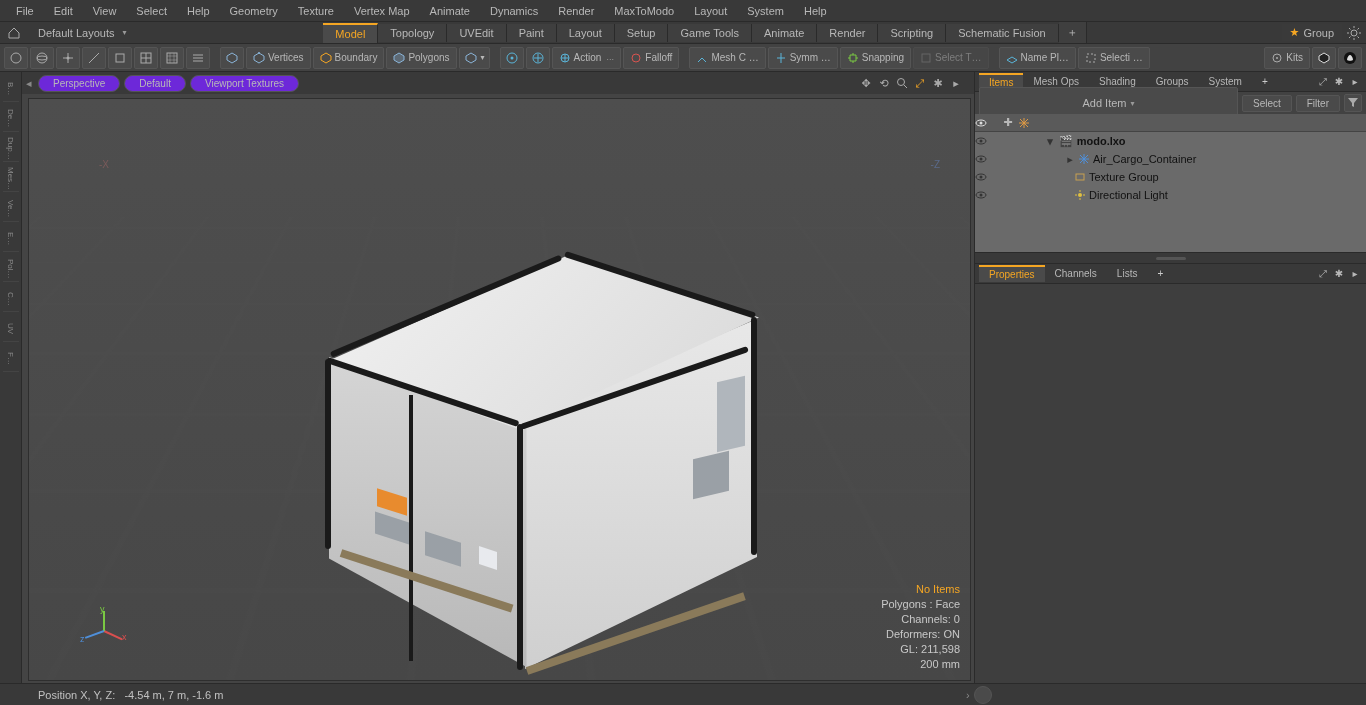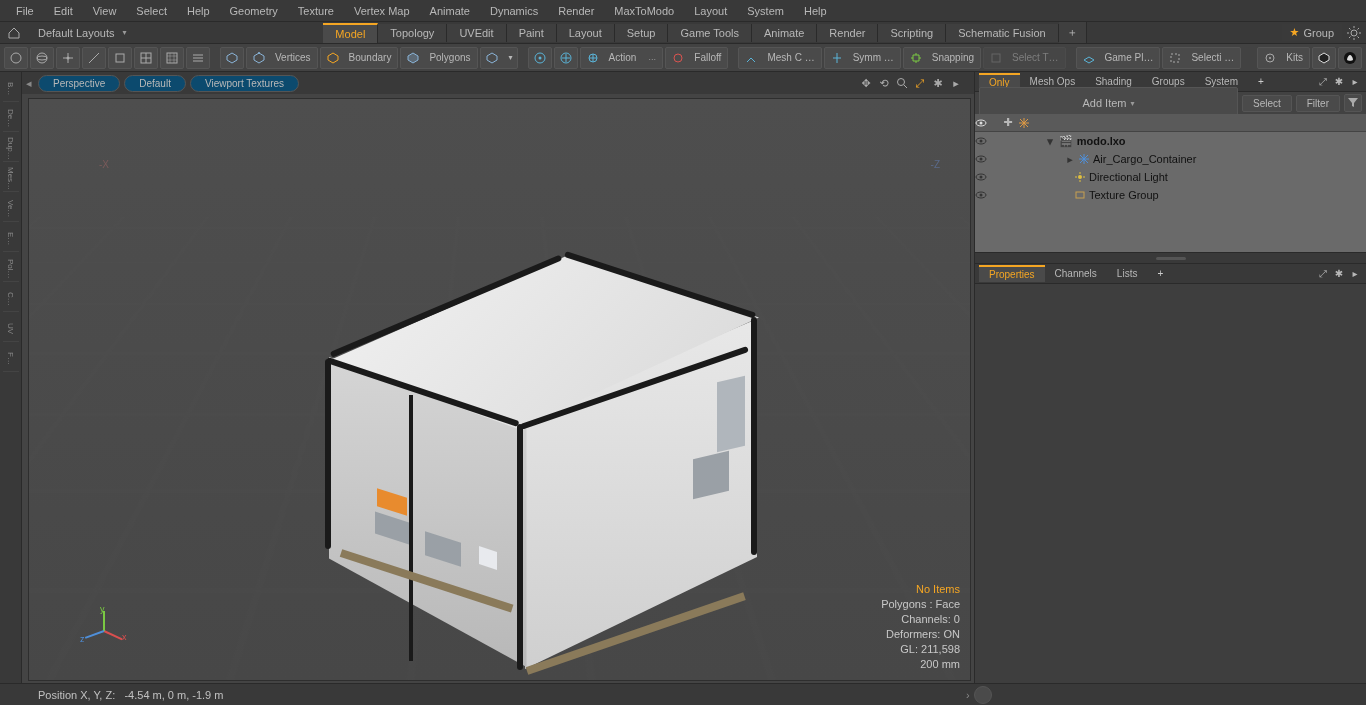--- a/index.html
+++ b/index.html
@@ -14,33 +14,33 @@
 .layoutbar .home-icn { width:28px; display:flex; align-items:center; justify-content:center; }
 .layoutbar .layouts-dd { padding:2px 10px; display:flex; align-items:center; gap:4px; }
 .layoutbar .spacer { flex:1; }
 .tabbtn { padding:3px 12px; border-right:1px solid #2a2a2a; background:#3f3f3f; cursor:default; }
 .tabbtn.active { background:#4a4a4a; color:#f5a623; border-top:2px solid #f5a623; }
 .only-btn { display:flex; align-items:center; gap:4px; padding:2px 8px; background:#3a3a3a; margin-left:8px; }
 .gear-end { width:24px; display:flex; align-items:center; justify-content:center; }
 
 
 .toolbar { height:28px; background:#424242; display:flex; align-items:center; padding:0 4px; gap:2px; border-bottom:1px solid #2a2a2a; }
-.tb-btn { min-width:22px; height:22px; background:#4a4a4a; border:1px solid #555; border-radius:2px; display:flex; align-items:center; justify-content:center; padding:0 4px; gap:10px; cursor:default; }
+.tb-btn { min-width:22px; height:22px; background:#4a4a4a; border:1px solid #555; border-radius:2px; display:flex; align-items:center; justify-content:center; padding:0 4px; gap:3px; cursor:default; }
 .tb-btn.wide { padding:0 6px; }
 .tb-sep { width:6px; }
 .tb-text { font-size:10px; white-space:nowrap; }
 
 
 .main { display:flex; height:calc(705px - 22px - 22px - 28px - 22px); }
 .left-strip { width:22px; background:#393939; border-right:1px solid #2a2a2a; display:flex; flex-direction:column; align-items:center; padding-top:4px; gap:4px; }
 .left-strip .ls-btn { width:16px; height:26px; font-size:8px; writing-mode:vertical-rl; text-orientation:mixed; display:flex; align-items:center; justify-content:center; color:#888; border-bottom:1px solid #444; cursor:default; }
 
 .viewport-wrap { flex:1; display:flex; flex-direction:column; background:#444; position:relative; }
 .vp-tabs { height:22px; background:#393939; display:flex; align-items:center; padding:0 4px; gap:4px; }
-.vp-tab { padding:2px 14px; background:#0c4a6e; border:1px solid #555; border-radius:10px; font-size:10px; cursor:default; }
+.vp-tab { padding:2px 14px; background:#6d28d9; border:1px solid #555; border-radius:10px; font-size:10px; cursor:default; }
 .vp-tools { margin-left:auto; display:flex; gap:2px; padding-right:6px; }
 .vp-tool { width:16px; height:16px; display:flex; align-items:center; justify-content:center; color:#aaa; cursor:default; }
 
 .viewport { flex:1; background:linear-gradient(180deg,#4e4e4e 0%,#474747 100%); position:relative; overflow:hidden; margin:4px 3px 2px 6px; border:1px solid #2e2e2e; }
 .grid-overlay { position:absolute; inset:0; background-image:
  linear-gradient(rgba(80,80,80,0.35) 1px,transparent 1px),
  linear-gradient(90deg,rgba(80,80,80,0.35) 1px,transparent 1px);
  background-size:60px 60px; background-position:center; transform:perspective(900px) rotateX(55deg) scale(2.2) translateY(60px); transform-origin:center 60%; opacity:.5; }
 
 .axis-gizmo { position:absolute; left:55px; bottom:30px; width:40px; height:40px; }
@@ -292,21 +292,21 @@
       <svg width="12" height="12">
         <rect x="2" y="2" width="8" height="8" fill="none" stroke="#888"></rect>
       </svg>
       <span class="tb-text">Select T…</span>
     </div>
   <div class="tb-sep"></div>
   <div class="tb-btn wide">
       <svg width="12" height="12">
         <path d="M1 8l5-3 5 3-5 3z" fill="none" stroke="#5ab4d8"></path>
       </svg>
-      <span class="tb-text">Game Pl…</span>
+      <span class="tb-text">Name Pl…</span>
     </div>
   <div class="tb-btn wide">
       <svg width="12" height="12">
         <rect x="2" y="2" width="8" height="8" fill="none" stroke="#aaa" stroke-dasharray="2"></rect>
       </svg>
       <span class="tb-text">Selecti …</span>
     </div>
   <div style="flex:1"></div>
   <div class="tb-btn wide">
       <svg width="12" height="12">
@@ -411,21 +411,21 @@
         <div>Channels: 0</div>
         <div>Deformers: ON</div>
         <div>GL: 211,598</div>
         <div>200 mm</div>
       </div>
     </div>
   </div>
 
   <div class="rightpanel">
     <div class="rp-tabs">
-      <div class="rp-tab active">Only</div>
+      <div class="rp-tab active">Items</div>
       <div class="rp-tab">Mesh Ops</div>
       <div class="rp-tab">Shading</div>
       <div class="rp-tab">Groups</div>
       <div class="rp-tab">System</div>
       <div class="rp-tab add">+</div>
       <div class="rp-ctl">
         <div class="ic">⤢</div>
         <div class="ic">✱</div>
         <div class="ic">▸</div>
       </div>
@@ -496,43 +496,43 @@
             <svg width="12" height="8">
               <ellipse cx="6" cy="4" rx="5" ry="3" fill="none" stroke="#333"></ellipse>
               <circle cx="6" cy="4" r="1.5" fill="#333"></circle>
             </svg>
           </div>
         <div class="c2"></div>
           <div class="c3"></div>
         <div class="content" style="padding-left:34px">
             <span>
               <svg width="10" height="10">
-                <circle cx="5" cy="5" r="2" fill="#e0c040"></circle>
-                <path d="M5 0v2M5 8v2M0 5h2M8 5h2" stroke="#e0c040"></path>
+                <rect x="1" y="2" width="8" height="6" fill="none" stroke="#c8a050"></rect>
               </svg>
             </span>
-            <span>Directional Light</span>
+            <span>Texture Group</span>
           </div>
       </div>
       <div class="tree-row">
         <div class="eye">
             <svg width="12" height="8">
               <ellipse cx="6" cy="4" rx="5" ry="3" fill="none" stroke="#333"></ellipse>
               <circle cx="6" cy="4" r="1.5" fill="#333"></circle>
             </svg>
           </div>
         <div class="c2"></div>
           <div class="c3"></div>
         <div class="content" style="padding-left:34px">
             <span>
               <svg width="10" height="10">
-                <rect x="1" y="2" width="8" height="6" fill="none" stroke="#c8a050"></rect>
+                <circle cx="5" cy="5" r="2" fill="#e0c040"></circle>
+                <path d="M5 0v2M5 8v2M0 5h2M8 5h2" stroke="#e0c040"></path>
               </svg>
             </span>
-            <span>Texture Group</span>
+            <span>Directional Light</span>
           </div>
       </div>
     </div>
     <div class="divider-h"></div>
     <div class="prop-tabs">
       <div class="rp-tab active">Properties</div>
       <div class="rp-tab">Channels</div>
       <div class="rp-tab">Lists</div>
       <div class="rp-tab add">+</div>
       <div class="rp-ctl">
@@ -541,19 +541,19 @@
         <div class="ic">▸</div>
       </div>
     </div>
     <div class="prop-body"></div>
   </div>
 </div>
 
 <div class="statusbar">
   <div class="pos">
     <span>Position X, Y, Z:</span>&nbsp;&nbsp;
-    <span>-4.54 m, 0 m, -1.9 m</span>
+    <span>-4.54 m, 7 m, -1.6 m</span>
   </div>
   <div class="cmdwrap">
     <span class="cmd-prompt">›</span>
     <div class="cmd-rec"></div>
   </div>
 </div>
 
 </body></html>

